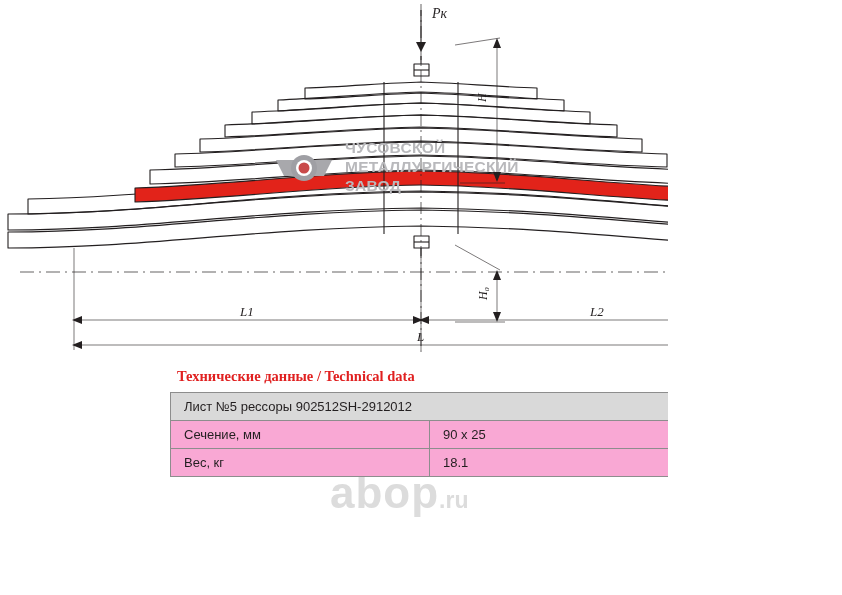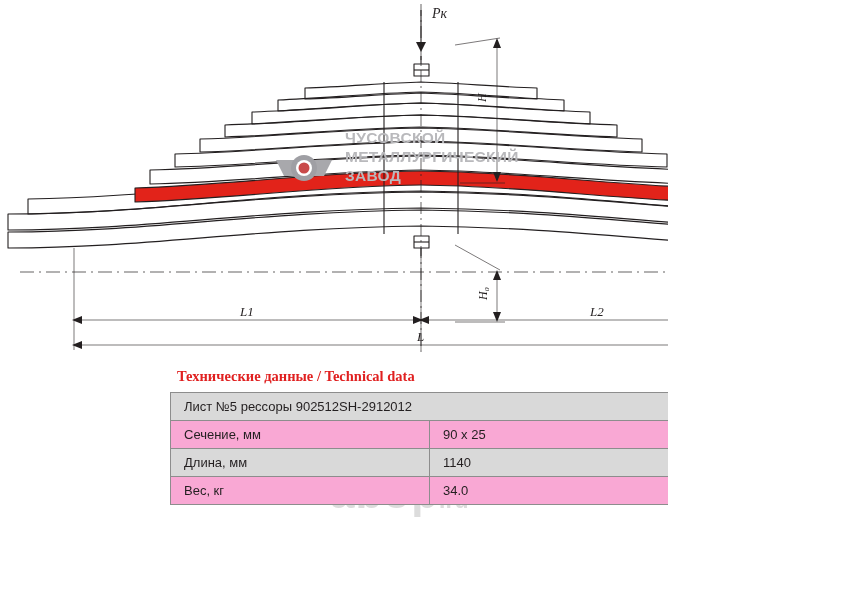--- a/index.html
+++ b/index.html
@@ -21,21 +21,21 @@
   #diagram {
     position: absolute;
     left: 0;
     top: 0;
     width: 842px;
     height: 360px;
   }
   .wm-text {
     position: absolute;
     left: 345px;
-    top: 128px;
+    top: 138px;
     width: 300px;
     color: #b9b9bc;
     font-size: 15.5px;
     font-weight: bold;
     line-height: 19px;
     letter-spacing: 0.3px;
     user-select: none;
   }
   .wm-logo {
     position: absolute;
@@ -209,24 +209,20 @@
 
   <table id="tech-table">
     <tbody>
       <tr class="shaded">
         <td class="full" colspan="2">Лист №5 рессоры 902512SH-2912012</td>
       </tr>
       <tr>
         <td class="label">Сечение, мм</td>
         <td>90 x 25</td>
       </tr>
-      <tr class="shaded">
-        <td class="label">Длина, мм</td>
-        <td>1140</td>
-      </tr>
       <tr>
         <td class="label">Вес, кг</td>
-        <td>34.0</td>
+        <td>18.1</td>
       </tr>
     </tbody>
   </table>
 
 </div>
 
 </body></html>

